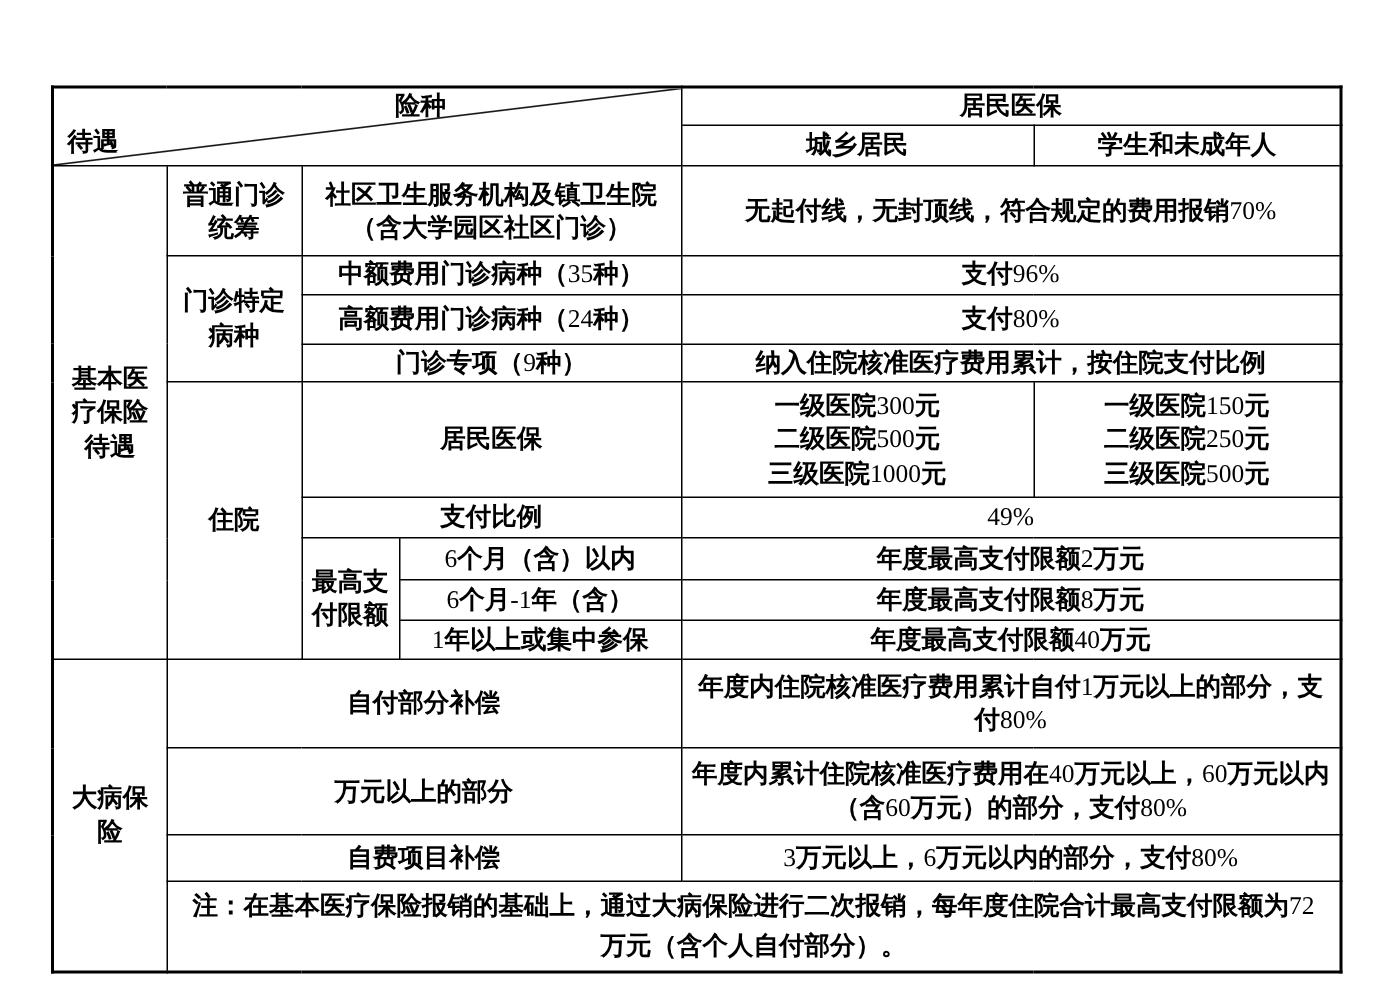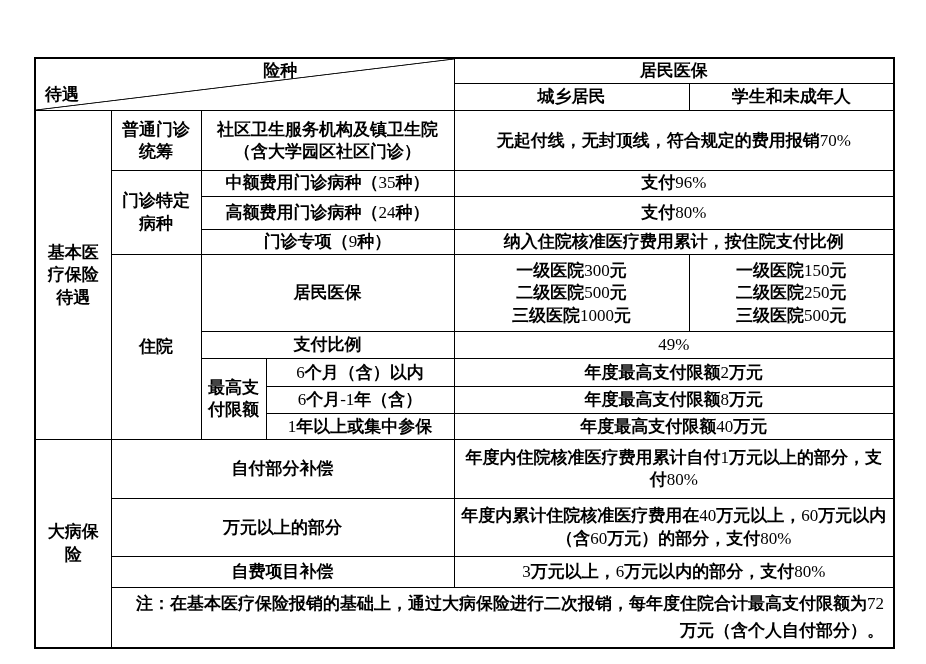--- a/index.html
+++ b/index.html
@@ -7,21 +7,21 @@
         font-family:"Liberation Sans",sans-serif;color:#000;}
   .title{position:absolute;top:16px;left:0;width:100%;text-align:center;
          font-family:"Liberation Serif",serif;font-weight:700;font-size:25px;
          letter-spacing:1px;}
   table{position:absolute;left:34px;top:57px;border-collapse:collapse;table-layout:fixed;
         width:859px;border:2px solid #000;}
   td{border:1px solid #000;text-align:center;vertical-align:middle;
      font-size:17px;font-weight:700;padding:1px 4px;line-height:1.32;overflow:hidden;}
   .cat{padding:0 10px;}
   .pre{white-space:pre-line;}
-  .note{text-align:right;padding:3px 9px;line-height:1.55;}
+  .note{text-align:center;padding:3px 9px;line-height:1.55;}
   .num{font-family:"Liberation Serif",serif;font-weight:400;}
   .title .num{font-weight:700;}
   
   .diag{position:relative;padding:0;}
   .dline{position:absolute;left:0;top:0;right:0;bottom:0;
          background:linear-gradient(to bottom right,
            transparent calc(50% - 0.9px), #1a1a1a calc(50% - 0.2px),
            #1a1a1a calc(50% + 0.2px), transparent calc(50% + 0.9px));}
   .dtop{position:absolute;top:1px;left:18%;right:4px;text-align:center;}
   .dbot{position:absolute;left:9px;bottom:4px;}

